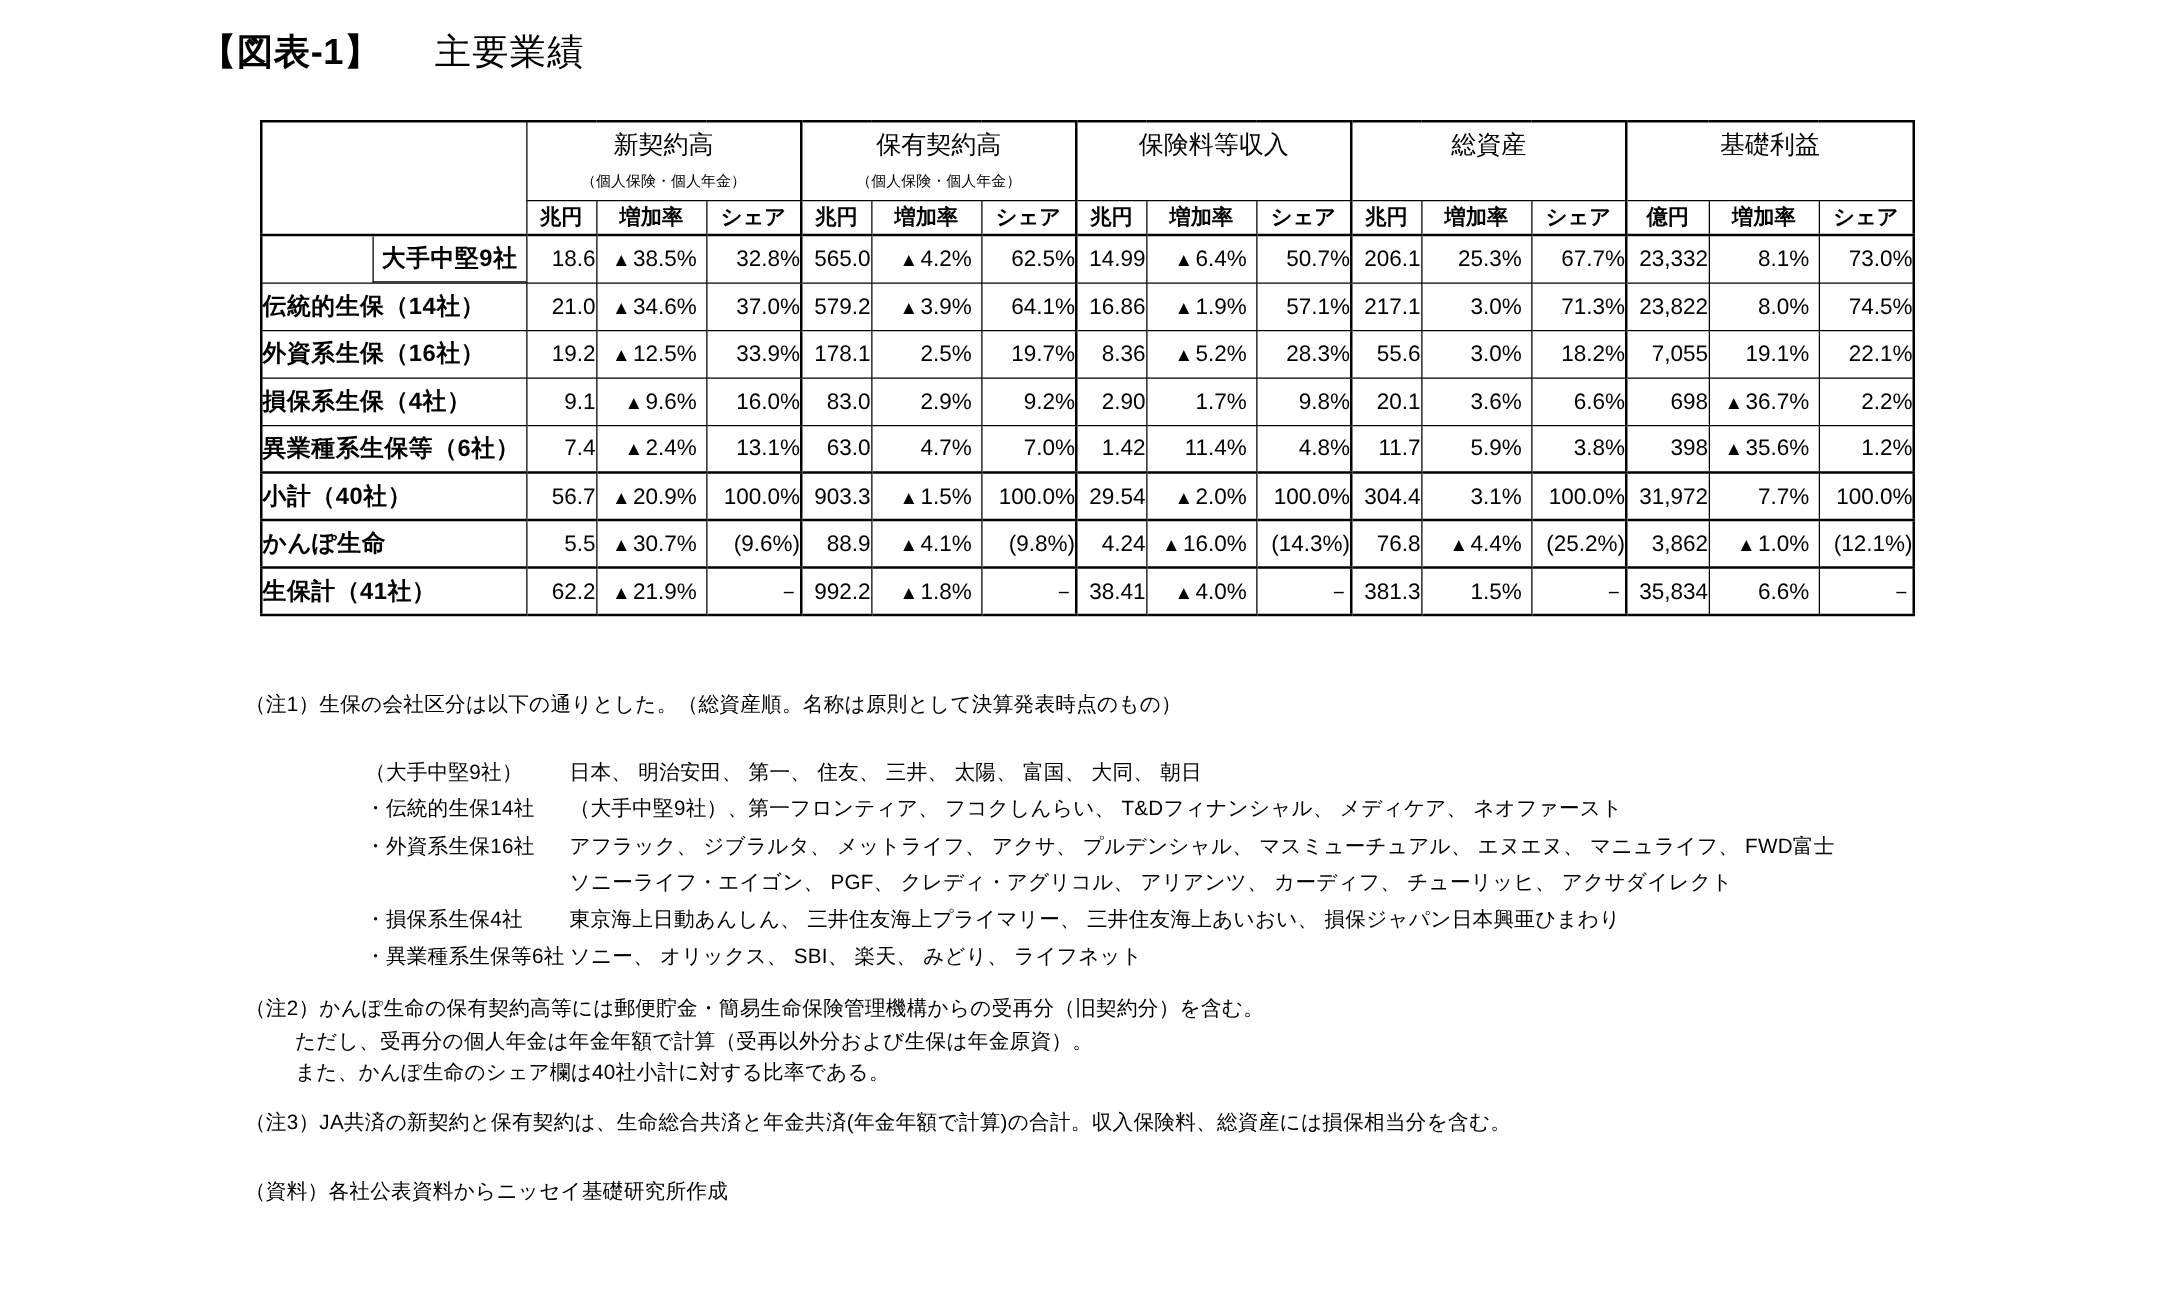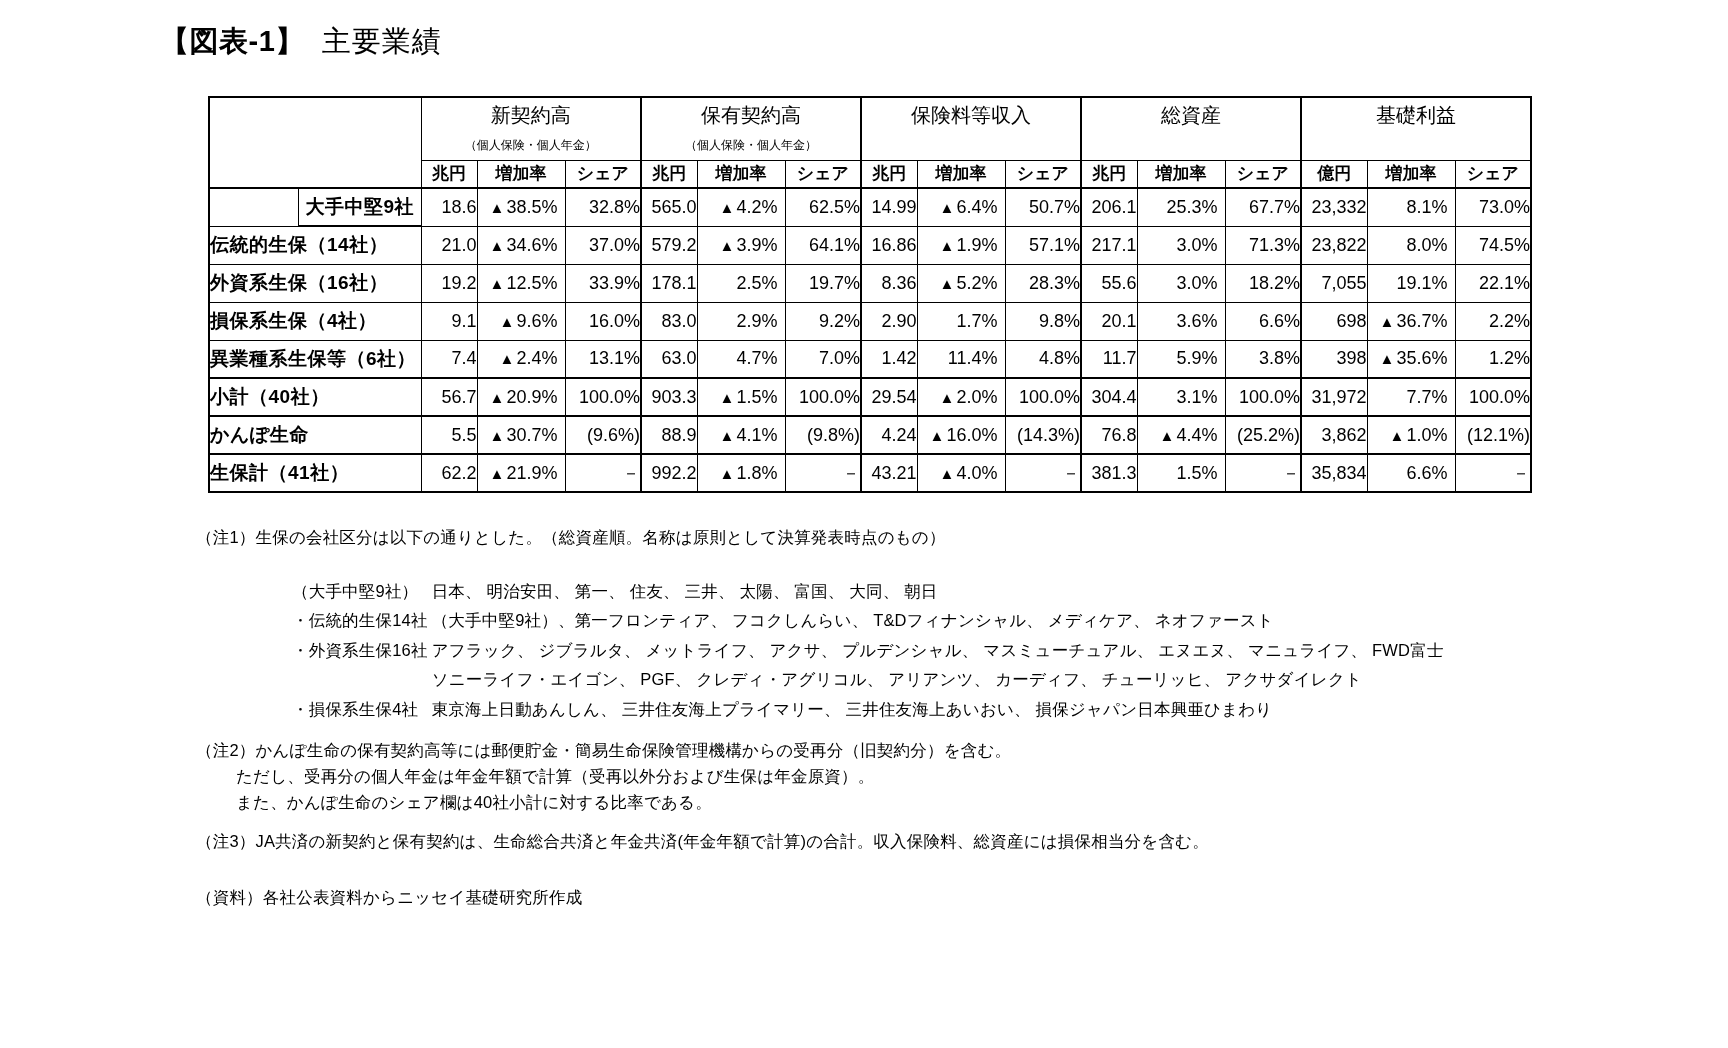--- a/index.html
+++ b/index.html
@@ -15,21 +15,21 @@
 
   
   .title-row {
     position: absolute;
     left: 160px; top: 22px;
     display: flex; align-items: baseline;
     white-space: nowrap;
     gap: 17px;
   }
   .title-tag { font-size: 29px; font-weight: 700; letter-spacing: 0.5px; }
-  .title-text { font-size: 29px; font-weight: 400; letter-spacing: 1px; }
+  .title-text { font-size: 29px; font-weight: 400; margin-left: 26px; letter-spacing: 1px; }
 
   
   .tbl-wrap { position: absolute; left: 208px; top: 96px; }
   table.main {
     border-collapse: collapse;
     table-layout: fixed;
     font-size: 17px;
   }
   table.main th, table.main td {
     border: 1px solid #000;
@@ -107,21 +107,21 @@
     border-bottom: 1px solid #000;
     display: flex; align-items: center; justify-content: center;
     font-size: 19px; font-weight: 700;
     letter-spacing: 0.5px;
   }
   td.lbl.has-sub { padding: 0; height: 38px; }
 
   
   .notes {
     position: absolute;
-    left: 196px; top: 525px;
+    left: 196px; top: 552px;
     width: 1450px;
     font-size: 16.5px;
     line-height: 1.55;
     letter-spacing: 0.2px;
   }
   .note-blk { margin-bottom: 14px; }
   .note-line { white-space: nowrap; }
   .note-indent { padding-left: 40px; }
   .co-table { margin: 26px 0 10px 0; border-collapse: collapse; }
   .co-table td { vertical-align: top; padding: 2px 0; white-space: nowrap; font-size: 16.5px; }
@@ -326,21 +326,21 @@
             <td class="num">(12.1%)</td>
           </tr>
           <tr class="data hr-bot">
             <td class="lbl">生保計（41社）</td>
             <td class="num">62.2</td>
             <td class="num rate"><span class="tri">▲</span><span>21.9%</span></td>
             <td class="num dash">－</td>
             <td class="num gsep">992.2</td>
             <td class="num rate"><span class="tri">▲</span><span>1.8%</span></td>
             <td class="num dash">－</td>
-            <td class="num gsep">43.21</td>
+            <td class="num gsep">38.41</td>
             <td class="num rate"><span class="tri">▲</span><span>4.0%</span></td>
             <td class="num dash">－</td>
             <td class="num gsep">381.3</td>
             <td class="num rate"><span>1.5%</span></td>
             <td class="num dash">－</td>
             <td class="num gsep">35,834</td>
             <td class="num rate"><span>6.6%</span></td>
             <td class="num dash">－</td>
           </tr>
         </tbody>
@@ -364,20 +364,24 @@
               <td class="co-key">・外資系生保16社</td>
               <td class="co-val">アフラック、 ジブラルタ、 メットライフ、 アクサ、 プルデンシャル、 マスミューチュアル、 エヌエヌ、 マニュライフ、 FWD富士</td>
             </tr>
             <tr>
               <td class="co-key"></td>
               <td class="co-val">ソニーライフ・エイゴン、 PGF、 クレディ・アグリコル、 アリアンツ、 カーディフ、 チューリッヒ、 アクサダイレクト</td>
             </tr>
             <tr>
               <td class="co-key">・損保系生保4社</td>
               <td class="co-val">東京海上日動あんしん、 三井住友海上プライマリー、 三井住友海上あいおい、 損保ジャパン日本興亜ひまわり</td>
+            </tr>
+            <tr>
+              <td class="co-key">・異業種系生保等6社</td>
+              <td class="co-val">ソニー、 オリックス、 SBI、 楽天、 みどり、 ライフネット</td>
             </tr>
           </tbody>
         </table>
     </div>
     <div class="note-blk" id="note2">
         <div class="note-line">（注2）かんぽ生命の保有契約高等には郵便貯金・簡易生命保険管理機構からの受再分（旧契約分）を含む。</div>
         <div class="note-line note-indent">ただし、受再分の個人年金は年金年額で計算（受再以外分および生保は年金原資）。</div>
         <div class="note-line note-indent">また、かんぽ生命のシェア欄は40社小計に対する比率である。</div>
       </div>
     <div class="note-blk" id="note3">

